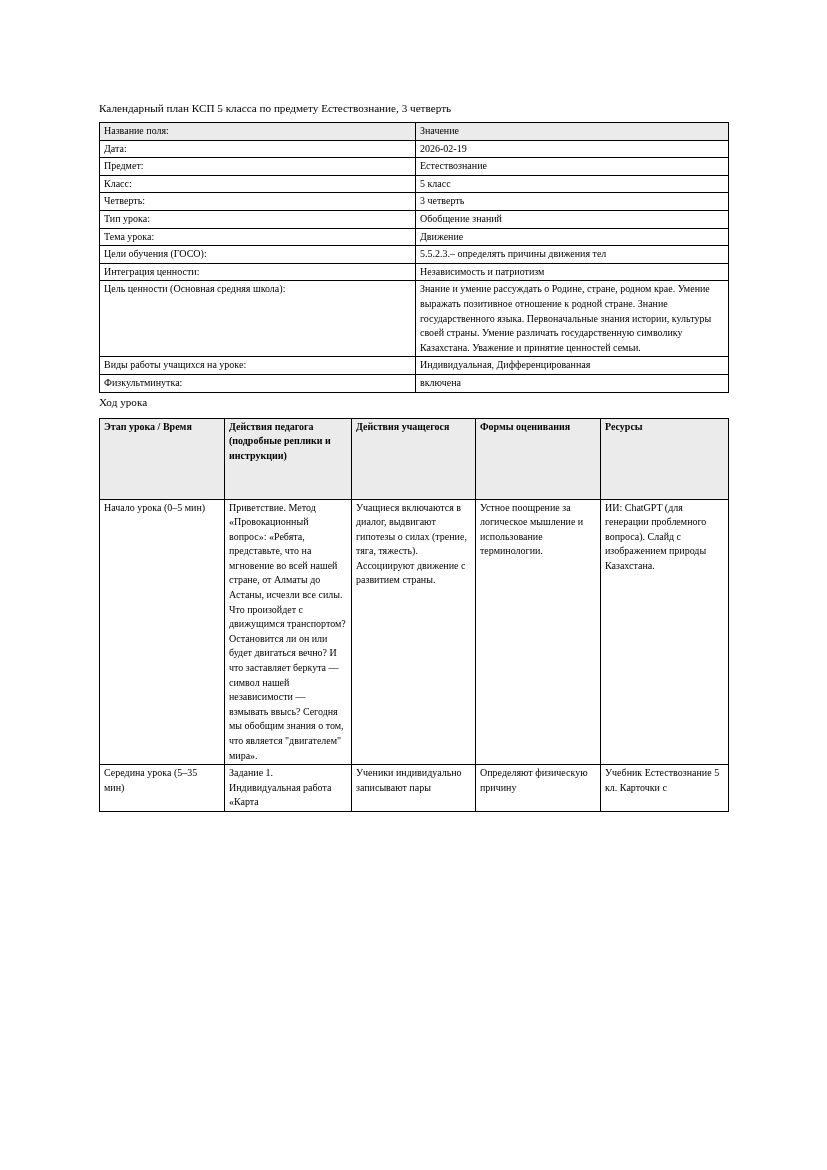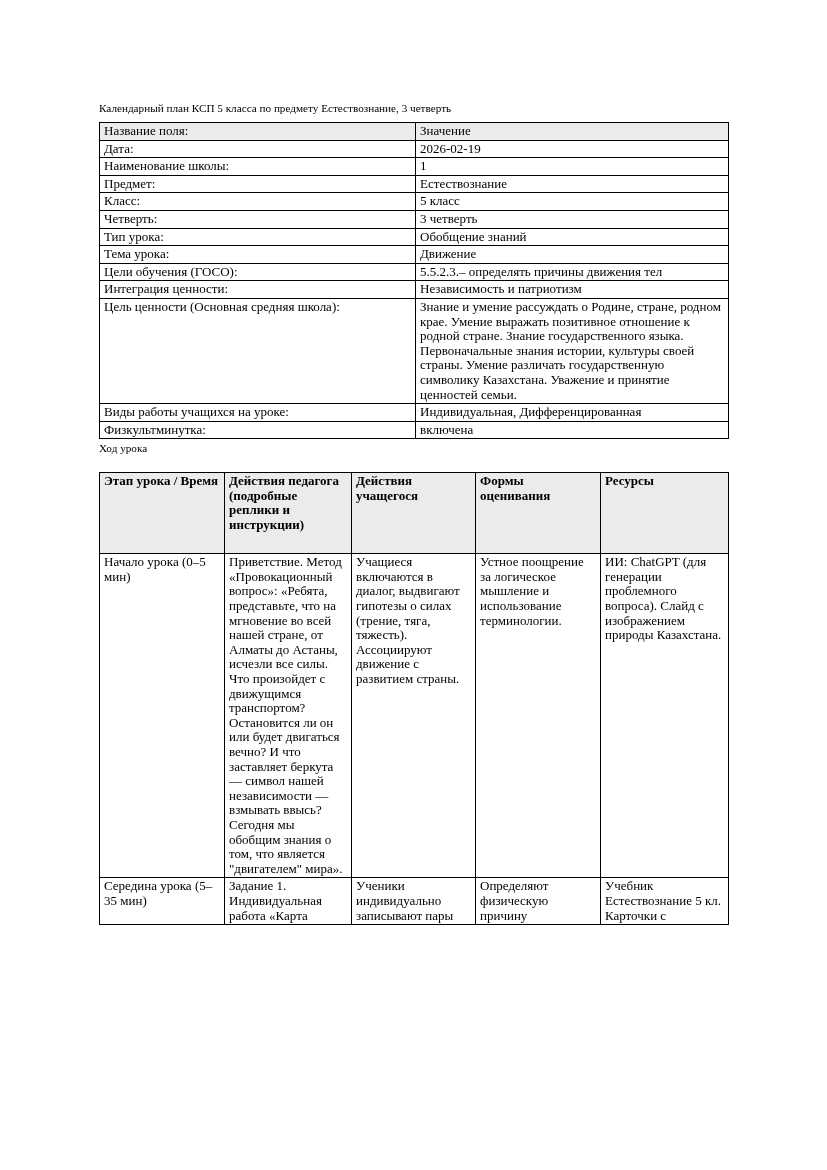--- a/index.html
+++ b/index.html
@@ -29,28 +29,28 @@
   }
   .doc-title {
     font-size: 11.2px;
     line-height: 15px;
     margin: 0 0 6px 0;
     white-space: nowrap;
   }
   .section-label {
     font-size: 11.2px;
     line-height: 15px;
-    margin: 2px 0 16px 0;
+    margin: 2px 0 8px 0;
   }
 
   table.grid {
     border-collapse: collapse;
     width: 629px;
     table-layout: fixed;
-    font-size: 13px;
+    font-size: 10px;
     line-height: 14.6px;
   }
   table.grid td, table.grid th {
     border: 1px solid #000000;
     padding: 1px 4px 1px 4px;
     vertical-align: top;
     text-align: left;
     font-weight: normal;
     word-wrap: break-word;
     overflow-wrap: break-word;
@@ -88,24 +88,20 @@
           <col class="c2">
         </colgroup>
       <tbody>
         <tr class="header-row">
           <td>Название поля:</td>
           <td>Значение</td>
         </tr>
         <tr>
           <td>Дата:</td>
           <td>2026-02-19</td>
-        </tr>
-        <tr>
-          <td>Наименование школы:</td>
-          <td>1</td>
         </tr>
         <tr>
           <td>Предмет:</td>
           <td>Естествознание</td>
         </tr>
         <tr>
           <td>Класс:</td>
           <td>5 класс</td>
         </tr>
         <tr>

